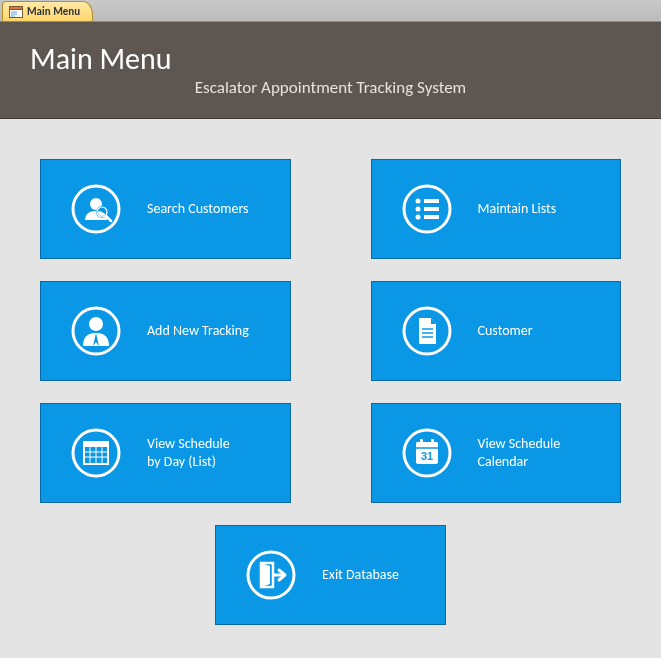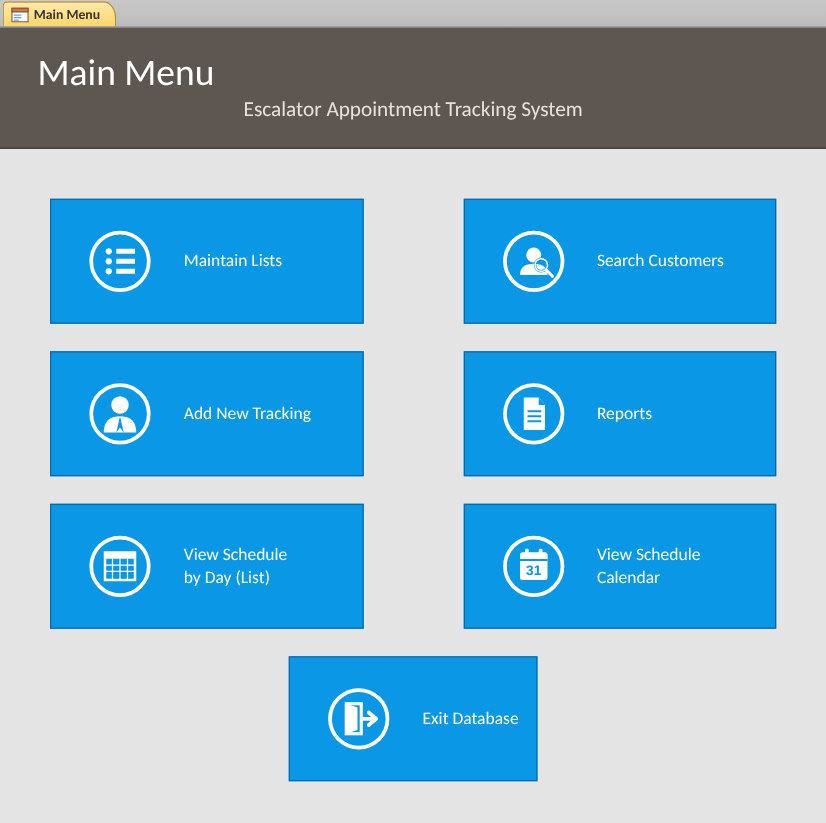--- a/index.html
+++ b/index.html
@@ -79,21 +79,21 @@
   }
   .tile-label {
     color: #fff;
     font-size: 14px;
     line-height: 1.3;
     white-space: pre-line;
   }
   .tile-wide {
     grid-column: 1 / span 2;
     justify-self: center;
-    width: 199px;
+    width: 231px;
   }
   svg { display: block; }
 </style>
 </head>
 <body>
 
 <div class="tab-strip">
   <div class="tab">
     <span class="tab-icon">
       <svg viewBox="0 0 14 12" width="14" height="12">
@@ -112,69 +112,69 @@
   <div class="header-title">Main Menu</div>
   <div class="header-subtitle">Escalator Appointment Tracking System</div>
 </div>
 
 <div class="content">
 
   <div class="tile">
     <span class="tile-icon">
       <svg viewBox="0 0 50 50" width="50" height="50">
         <circle cx="25" cy="25" r="23" fill="none" stroke="#fff" stroke-width="3"></circle>
+        <circle cx="25" cy="20" r="6" fill="#fff"></circle>
+        <path d="M14 36 Q14 27 25 27 Q36 27 36 36 Z" fill="#fff"></path>
+        <circle cx="31" cy="28" r="5" fill="none" stroke="#0a97e6" stroke-width="2"></circle>
+        <circle cx="31" cy="28" r="5" fill="none" stroke="#fff" stroke-width="1.2"></circle>
+        <line x1="35" y1="32" x2="40" y2="37" stroke="#fff" stroke-width="2.5" stroke-linecap="round"></line>
+      </svg>
+    </span>
+    <span class="tile-label">Search Customers</span>
+  </div>
+
+  <div class="tile">
+    <span class="tile-icon">
+      <svg viewBox="0 0 50 50" width="50" height="50">
+        <circle cx="25" cy="25" r="23" fill="none" stroke="#fff" stroke-width="3"></circle>
         <circle cx="16" cy="17" r="2.5" fill="#fff"></circle>
         <circle cx="16" cy="25" r="2.5" fill="#fff"></circle>
         <circle cx="16" cy="33" r="2.5" fill="#fff"></circle>
         <rect x="22" y="15" width="15" height="4" fill="#fff"></rect>
         <rect x="22" y="23" width="15" height="4" fill="#fff"></rect>
         <rect x="22" y="31" width="15" height="4" fill="#fff"></rect>
       </svg>
     </span>
     <span class="tile-label">Maintain Lists</span>
   </div>
 
   <div class="tile">
     <span class="tile-icon">
       <svg viewBox="0 0 50 50" width="50" height="50">
         <circle cx="25" cy="25" r="23" fill="none" stroke="#fff" stroke-width="3"></circle>
-        <circle cx="25" cy="20" r="6" fill="#fff"></circle>
-        <path d="M14 36 Q14 27 25 27 Q36 27 36 36 Z" fill="#fff"></path>
-        <circle cx="31" cy="28" r="5" fill="none" stroke="#0a97e6" stroke-width="2"></circle>
-        <circle cx="31" cy="28" r="5" fill="none" stroke="#fff" stroke-width="1.2"></circle>
-        <line x1="35" y1="32" x2="40" y2="37" stroke="#fff" stroke-width="2.5" stroke-linecap="round"></line>
-      </svg>
-    </span>
-    <span class="tile-label">Search Customers</span>
-  </div>
-
-  <div class="tile">
-    <span class="tile-icon">
-      <svg viewBox="0 0 50 50" width="50" height="50">
-        <circle cx="25" cy="25" r="23" fill="none" stroke="#fff" stroke-width="3"></circle>
         <circle cx="25" cy="18" r="7" fill="#fff"></circle>
         <path d="M12 40 Q12 27 25 27 Q38 27 38 40 Z" fill="#fff"></path>
         <path d="M25 27 L22 40 L25 36 L28 40 Z" fill="#0a97e6"></path>
       </svg>
     </span>
     <span class="tile-label">Add New Tracking</span>
   </div>
 
   <div class="tile">
     <span class="tile-icon">
       <svg viewBox="0 0 50 50" width="50" height="50">
         <circle cx="25" cy="25" r="23" fill="none" stroke="#fff" stroke-width="3"></circle>
         <path d="M17 12 L29 12 L34 18 L34 38 L17 38 Z" fill="#fff"></path>
         <path d="M29 12 L29 18 L34 18 Z" fill="#0a97e6"></path>
         <line x1="20" y1="23" x2="31" y2="23" stroke="#0a97e6" stroke-width="1.5"></line>
         <line x1="20" y1="27" x2="31" y2="27" stroke="#0a97e6" stroke-width="1.5"></line>
         <line x1="20" y1="31" x2="31" y2="31" stroke="#0a97e6" stroke-width="1.5"></line>
       </svg>
     </span>
-    <span class="tile-label">Reports</span>
+    <span class="tile-label">Customer</span>
   </div>
 
   <div class="tile">
     <span class="tile-icon">
       <svg viewBox="0 0 50 50" width="50" height="50">
         <circle cx="25" cy="25" r="23" fill="none" stroke="#fff" stroke-width="3"></circle>
         <rect x="13" y="14" width="24" height="22" fill="none" stroke="#fff" stroke-width="2"></rect>
         <rect x="13" y="14" width="24" height="5" fill="#fff"></rect>
         <line x1="13" y1="24" x2="37" y2="24" stroke="#fff" stroke-width="1"></line>
         <line x1="13" y1="29" x2="37" y2="29" stroke="#fff" stroke-width="1"></line>

